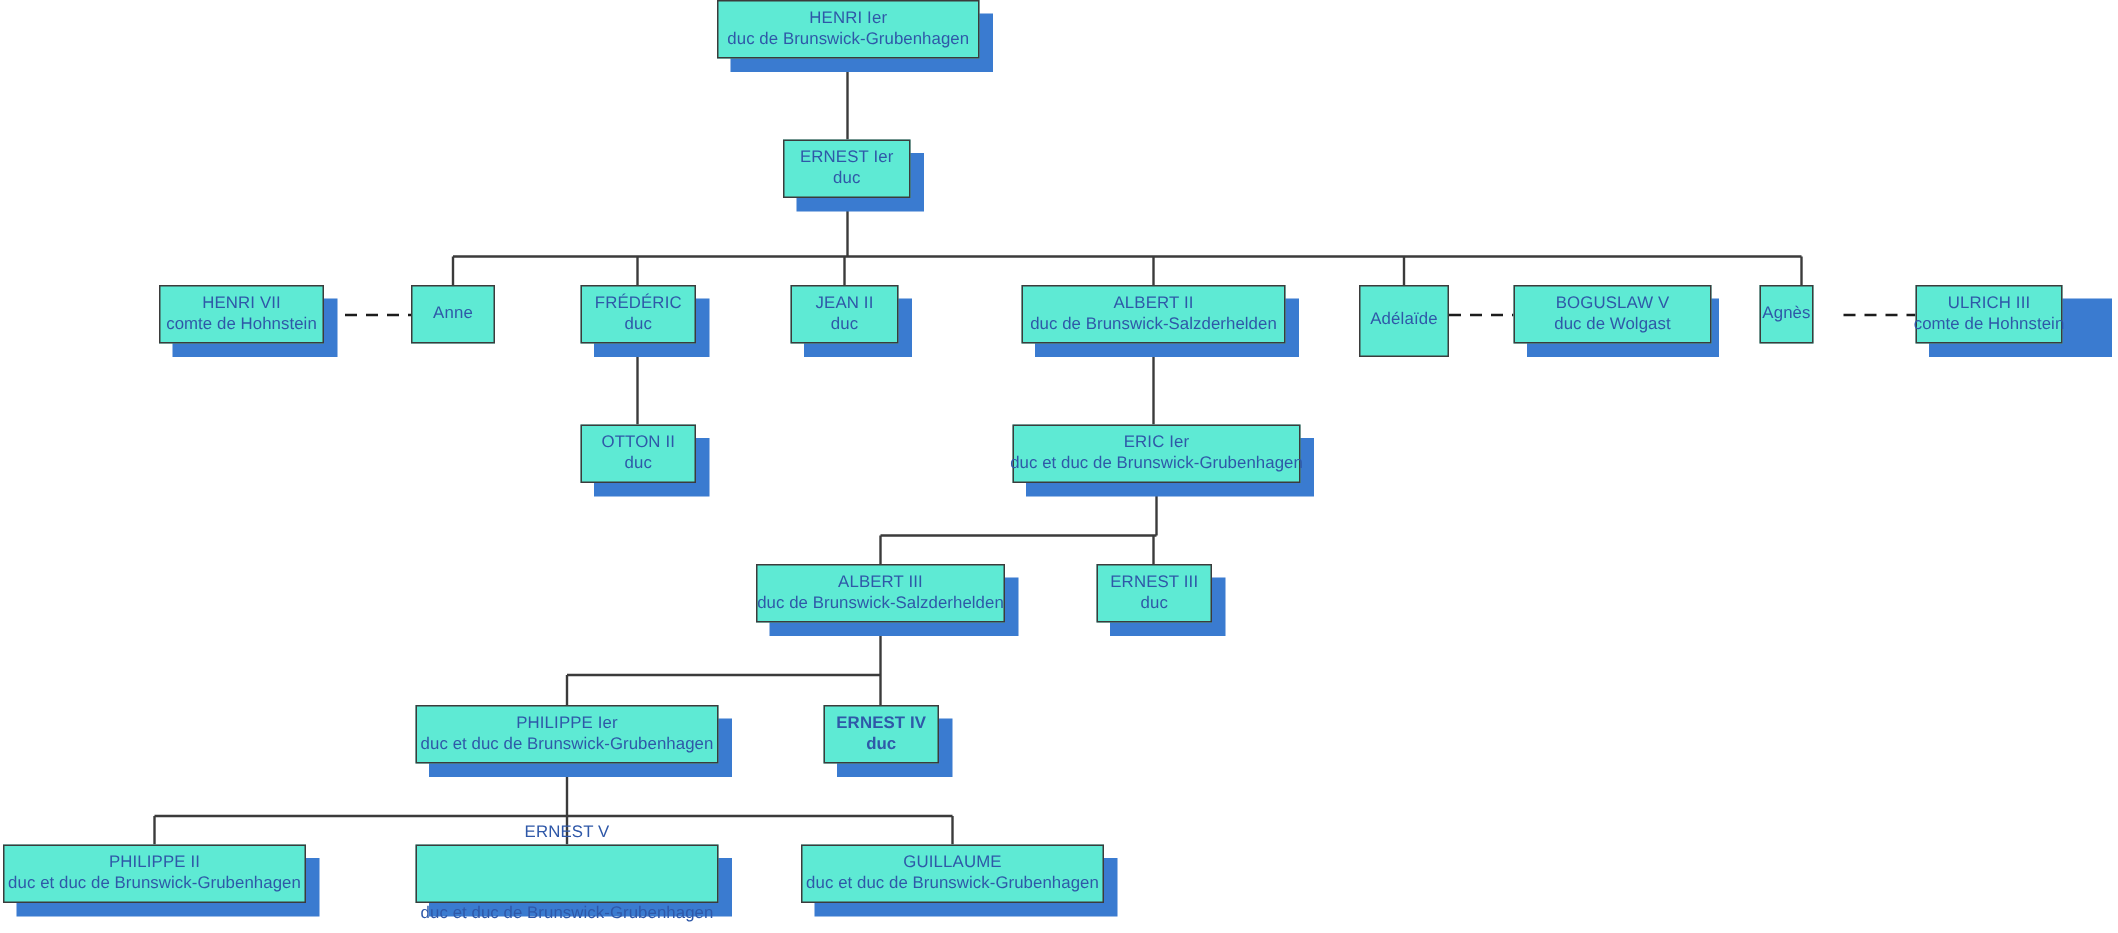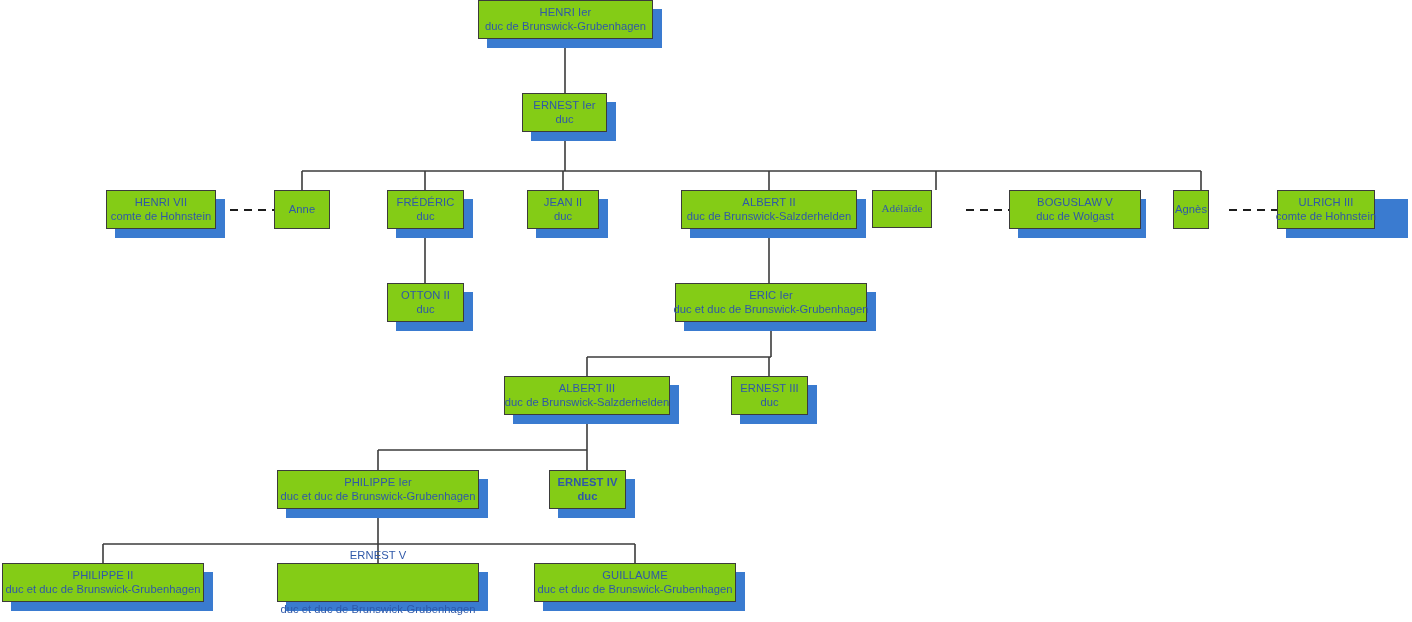--- a/index.html
+++ b/index.html
@@ -19,21 +19,21 @@
     position: absolute;
     left: 0;
     top: 0;
     width: 1412px;
     height: 622px;
     pointer-events: none;
   }
   .node {
     position: absolute;
     box-sizing: border-box;
-    background: #84cc16;
+    background: #5eead4;
     border: 1.4px solid #3b3b3b;
     color: #2f58a8;
     font-size: 11.2px;
     line-height: 13.5px;
     text-align: center;
     display: flex;
     flex-direction: column;
     align-items: center;
     justify-content: center;
     z-index: 3;
@@ -142,21 +142,21 @@
         <div class="ti">duc</div>
       </div>
       <div class="node" style="left: 527px; top: 190px; width: 72px; height: 39px; justify-content: center;">
         <div class="nm">JEAN II</div>
         <div class="ti">duc</div>
       </div>
       <div class="node" style="left: 681px; top: 190px; width: 176px; height: 39px;">
         <div class="nm">ALBERT II</div>
         <div class="ti">duc de Brunswick-Salzderhelden</div>
       </div>
-      <div class="node" style="left: 872px; top: 190px; width: 60px; height: 38px; font-family: Liberation Serif, serif;">
+      <div class="node" style="left: 906px; top: 190px; width: 60px; height: 48px;">
         <div class="nm">Adélaïde</div>
       </div>
       <div class="node" style="left: 1009px; top: 190px; width: 132px; height: 39px;">
         <div class="nm">BOGUSLAW V</div>
         <div class="ti">duc de Wolgast</div>
       </div>
       <div class="node" style="left: 1173px; top: 190px; width: 36px; height: 39px;">
         <div class="nm">Agnès</div>
       </div>
       <div class="node" style="left: 1277px; top: 190px; width: 98px; height: 39px;">

